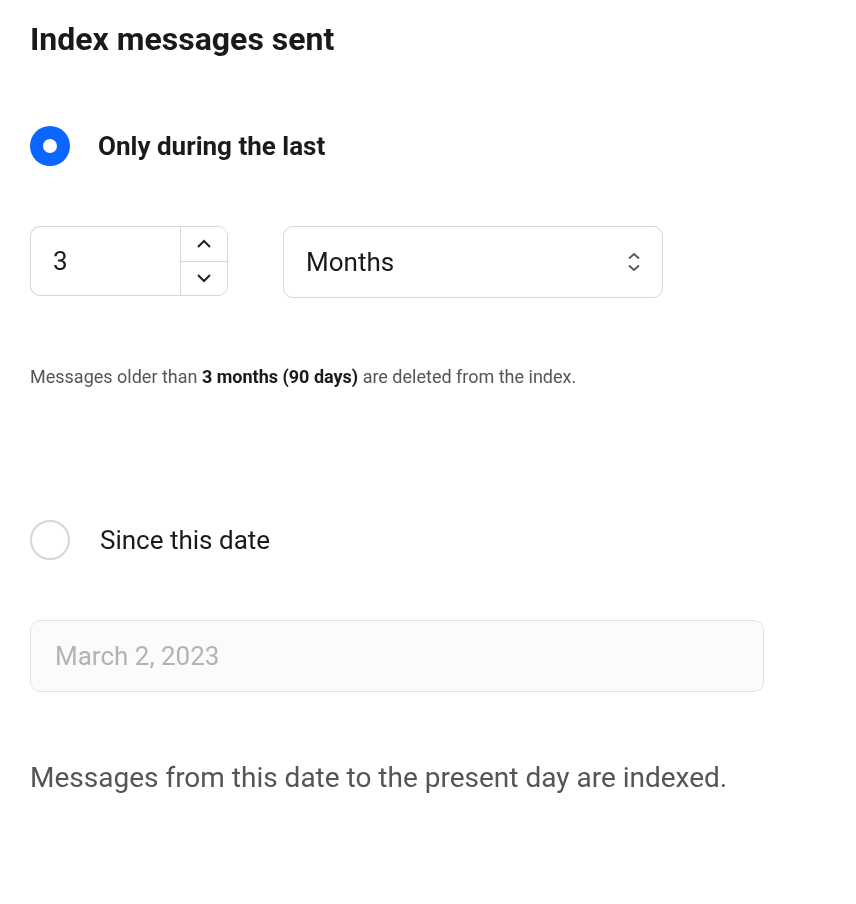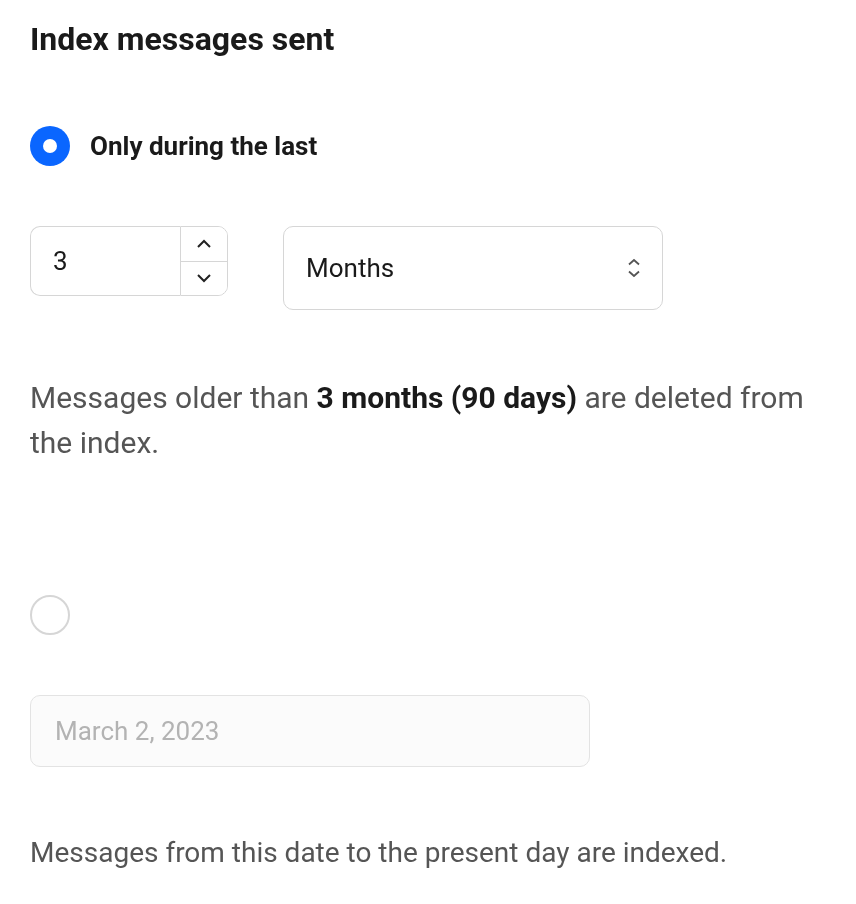--- a/index.html
+++ b/index.html
@@ -16,21 +16,21 @@
     }
     .page-title {
       font-size: 32px;
       font-weight: 700;
       color: #1a1a1a;
       margin-bottom: 68px;
     }
     .radio-row {
       display: flex;
       align-items: center;
-      gap: 20px;
+      gap: 28px;
       margin-bottom: 60px;
     }
     .radio-outer {
       width: 40px;
       height: 40px;
       border-radius: 50%;
       display: flex;
       align-items: center;
       justify-content: center;
       cursor: pointer;
@@ -102,21 +102,21 @@
     .spinner-btn svg {
       width: 16px;
       height: 10px;
       stroke: #222;
       stroke-width: 2;
       fill: none;
     }
     .select-wrap {
       position: relative;
       width: 380px;
-      height: 84px;
+      height: 72px;
     }
     .select-box {
       width: 100%;
       height: 100%;
       border: 1.5px solid #d6d6d6;
       border-radius: 10px;
       padding: 0 60px 0 22px;
       font-size: 26px;
       color: #1a1a1a;
       font-family: inherit;
@@ -139,38 +139,38 @@
       pointer-events: none;
     }
     .select-carets svg {
       width: 14px;
       height: 8px;
       stroke: #555;
       stroke-width: 1.8;
       fill: none;
     }
     .helper-text {
-      font-size: 30px;
+      font-size: 18px;
       color: #555;
       line-height: 1.5;
       margin-bottom: 130px;
     }
     .helper-text .bold {
       font-weight: 700;
       color: #1a1a1a;
     }
     .radio-row-2 {
       display: flex;
       align-items: center;
       gap: 30px;
       margin-bottom: 60px;
     }
     .date-input {
       display: block;
-      width: 560px;
+      width: 734px;
       height: 72px;
       border: 1.5px solid #e3e3e3;
       border-radius: 10px;
       padding: 0 24px;
       font-size: 26px;
       color: #b3b3b3;
       font-family: inherit;
       outline: none;
       background: #fbfbfb;
       margin-bottom: 65px;
@@ -226,17 +226,18 @@
     </div>
   </div>
 </div>
 
 <p class="helper-text">
   <span>Messages older than </span><span class="bold">3 months (90 days)</span><span> are deleted from the index.</span>
 </p>
 
 <div class="radio-row-2">
   <div class="radio-outer unselected"></div>
+  <span class="radio-label-2">Since this date</span>
 </div>
 
 <input type="text" class="date-input" disabled="" value="March 2, 2023" style="">
 
 <p class="helper-text-2">Messages from this date to the present day are indexed.</p>
 
 </body></html>

